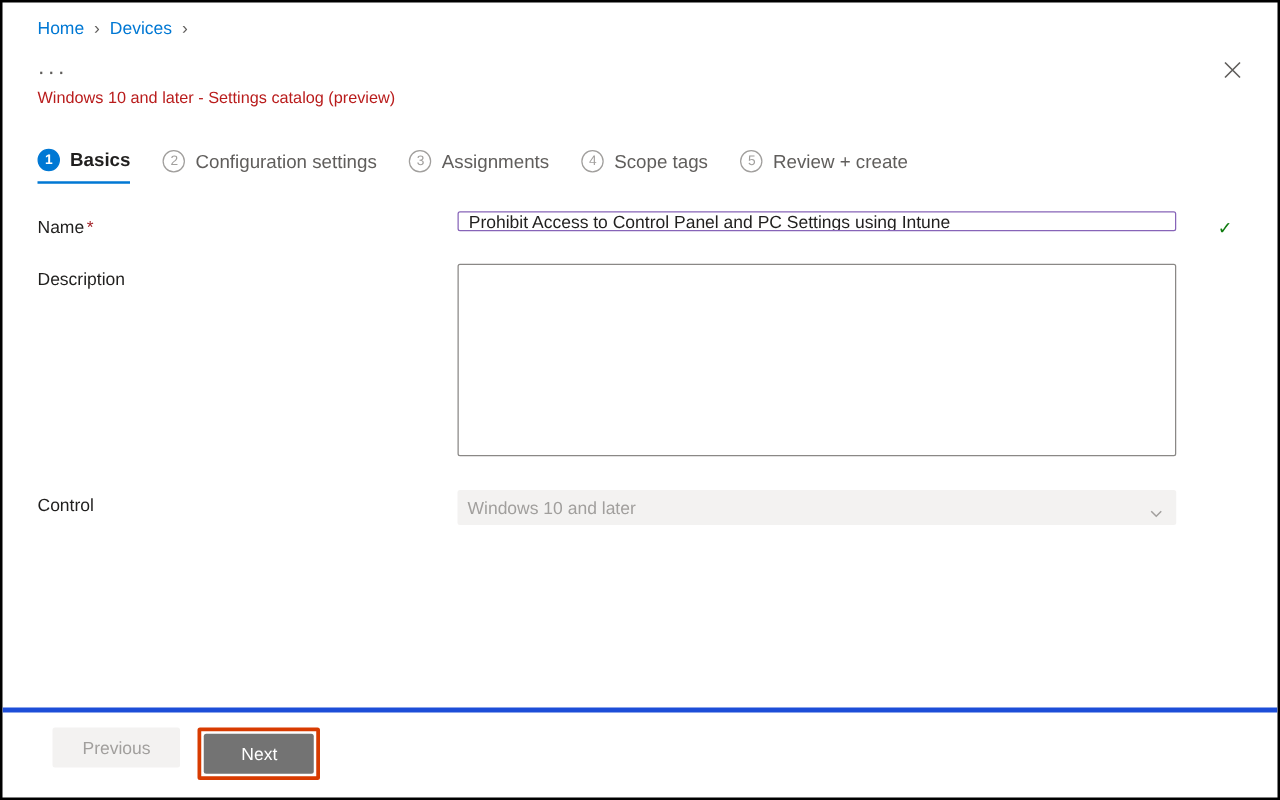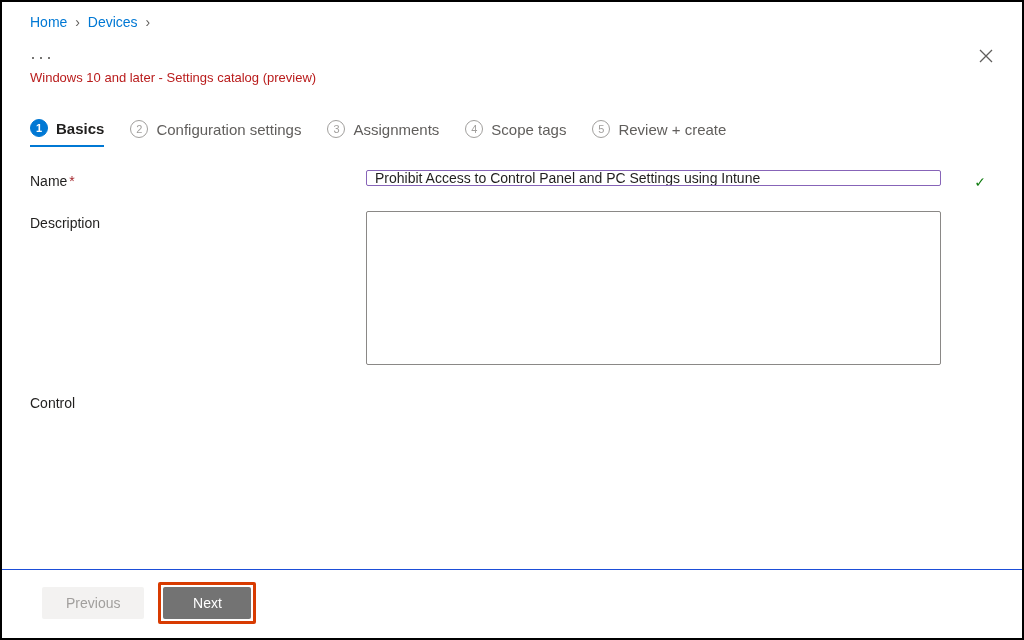--- a/index.html
+++ b/index.html
@@ -24,21 +24,21 @@
     .form-row { display: flex; margin-bottom: 22px; align-items: flex-start; gap: 36px; }
     .form-label { width: 300px; font-size: 14px; color: #201f1e; padding-top: 4px; }
     .req { color: #a4262c; margin-left: 2px; }
     .form-control { flex: 1; position: relative; }
     .text-input { width: 575px; height: 16px; border: 1px solid #8a8886; border-radius: 2px; padding: 0 30px 0 8px; font-size: 14px; color: #201f1e; }
     .text-input.valid { border-color: #8764b8; }
     .check-icon { position: absolute; right: 8px; top: 5px; color: #107c10; font-size: 14px; pointer-events: none; }
     .textarea { width: 575px; height: 154px; border: 1px solid #8a8886; border-radius: 2px; padding: 6px 8px; font-size: 14px; resize: none; }
     .select-disabled { width: 575px; height: 28px; background: #f3f2f1; color: #a19f9d; border-radius: 2px; padding: 0 30px 0 8px; font-size: 14px; line-height: 28px; position: relative; }
     .select-chevron { position: absolute; right: 10px; top: 6px; color: #a19f9d; pointer-events: none; }
-    .footer { position: absolute; bottom: 0; left: 0; right: 0; border-top: 1px solid #1d4ed8; padding: 12px 0 14px 40px; display: flex; gap: 14px; align-items: center; }
+    .footer { position: absolute; bottom: 0; left: 0; right: 0; border-top: 4px solid #1d4ed8; padding: 12px 0 14px 40px; display: flex; gap: 14px; align-items: flex-start; }
     .btn { height: 32px; padding: 0 24px; font-size: 14px; border-radius: 2px; cursor: pointer; border: none; display: flex; align-items: center; justify-content: center; }
     .btn-prev { background: #f3f2f1; color: #a19f9d; cursor: default; }
     .btn-next-wrap { border: 3px solid #d83b01; border-radius: 2px; padding: 2px; }
     .btn-next { background: #737373; color: #fff; font-weight: 400; min-width: 88px; }
   </style>
 </head>
 <body>
 
 <div class="content">
 
@@ -100,20 +100,30 @@
 
     <div class="form-row">
       <div class="form-label">Description</div>
       <div class="form-control">
         <textarea class="textarea" style=""></textarea>
       </div>
     </div>
 
     <div class="form-row">
       <div class="form-label">Control</div>
+      <div class="form-control">
+        <div class="select-disabled">
+          <span>Windows 10 and later</span>
+          <span class="select-chevron">
+            <svg width="12" height="12" viewBox="0 0 12 12">
+                <path d="M2 4 L6 8 L10 4" stroke="#a19f9d" stroke-width="1.2" fill="none"></path>
+              </svg>
+          </span>
+        </div>
+      </div>
     </div>
 
   </div>
 </div>
 
 <div class="footer">
   <button class="btn btn-prev">Previous</button>
   <div class="btn-next-wrap">
     <button class="btn btn-next">Next</button>
   </div>

